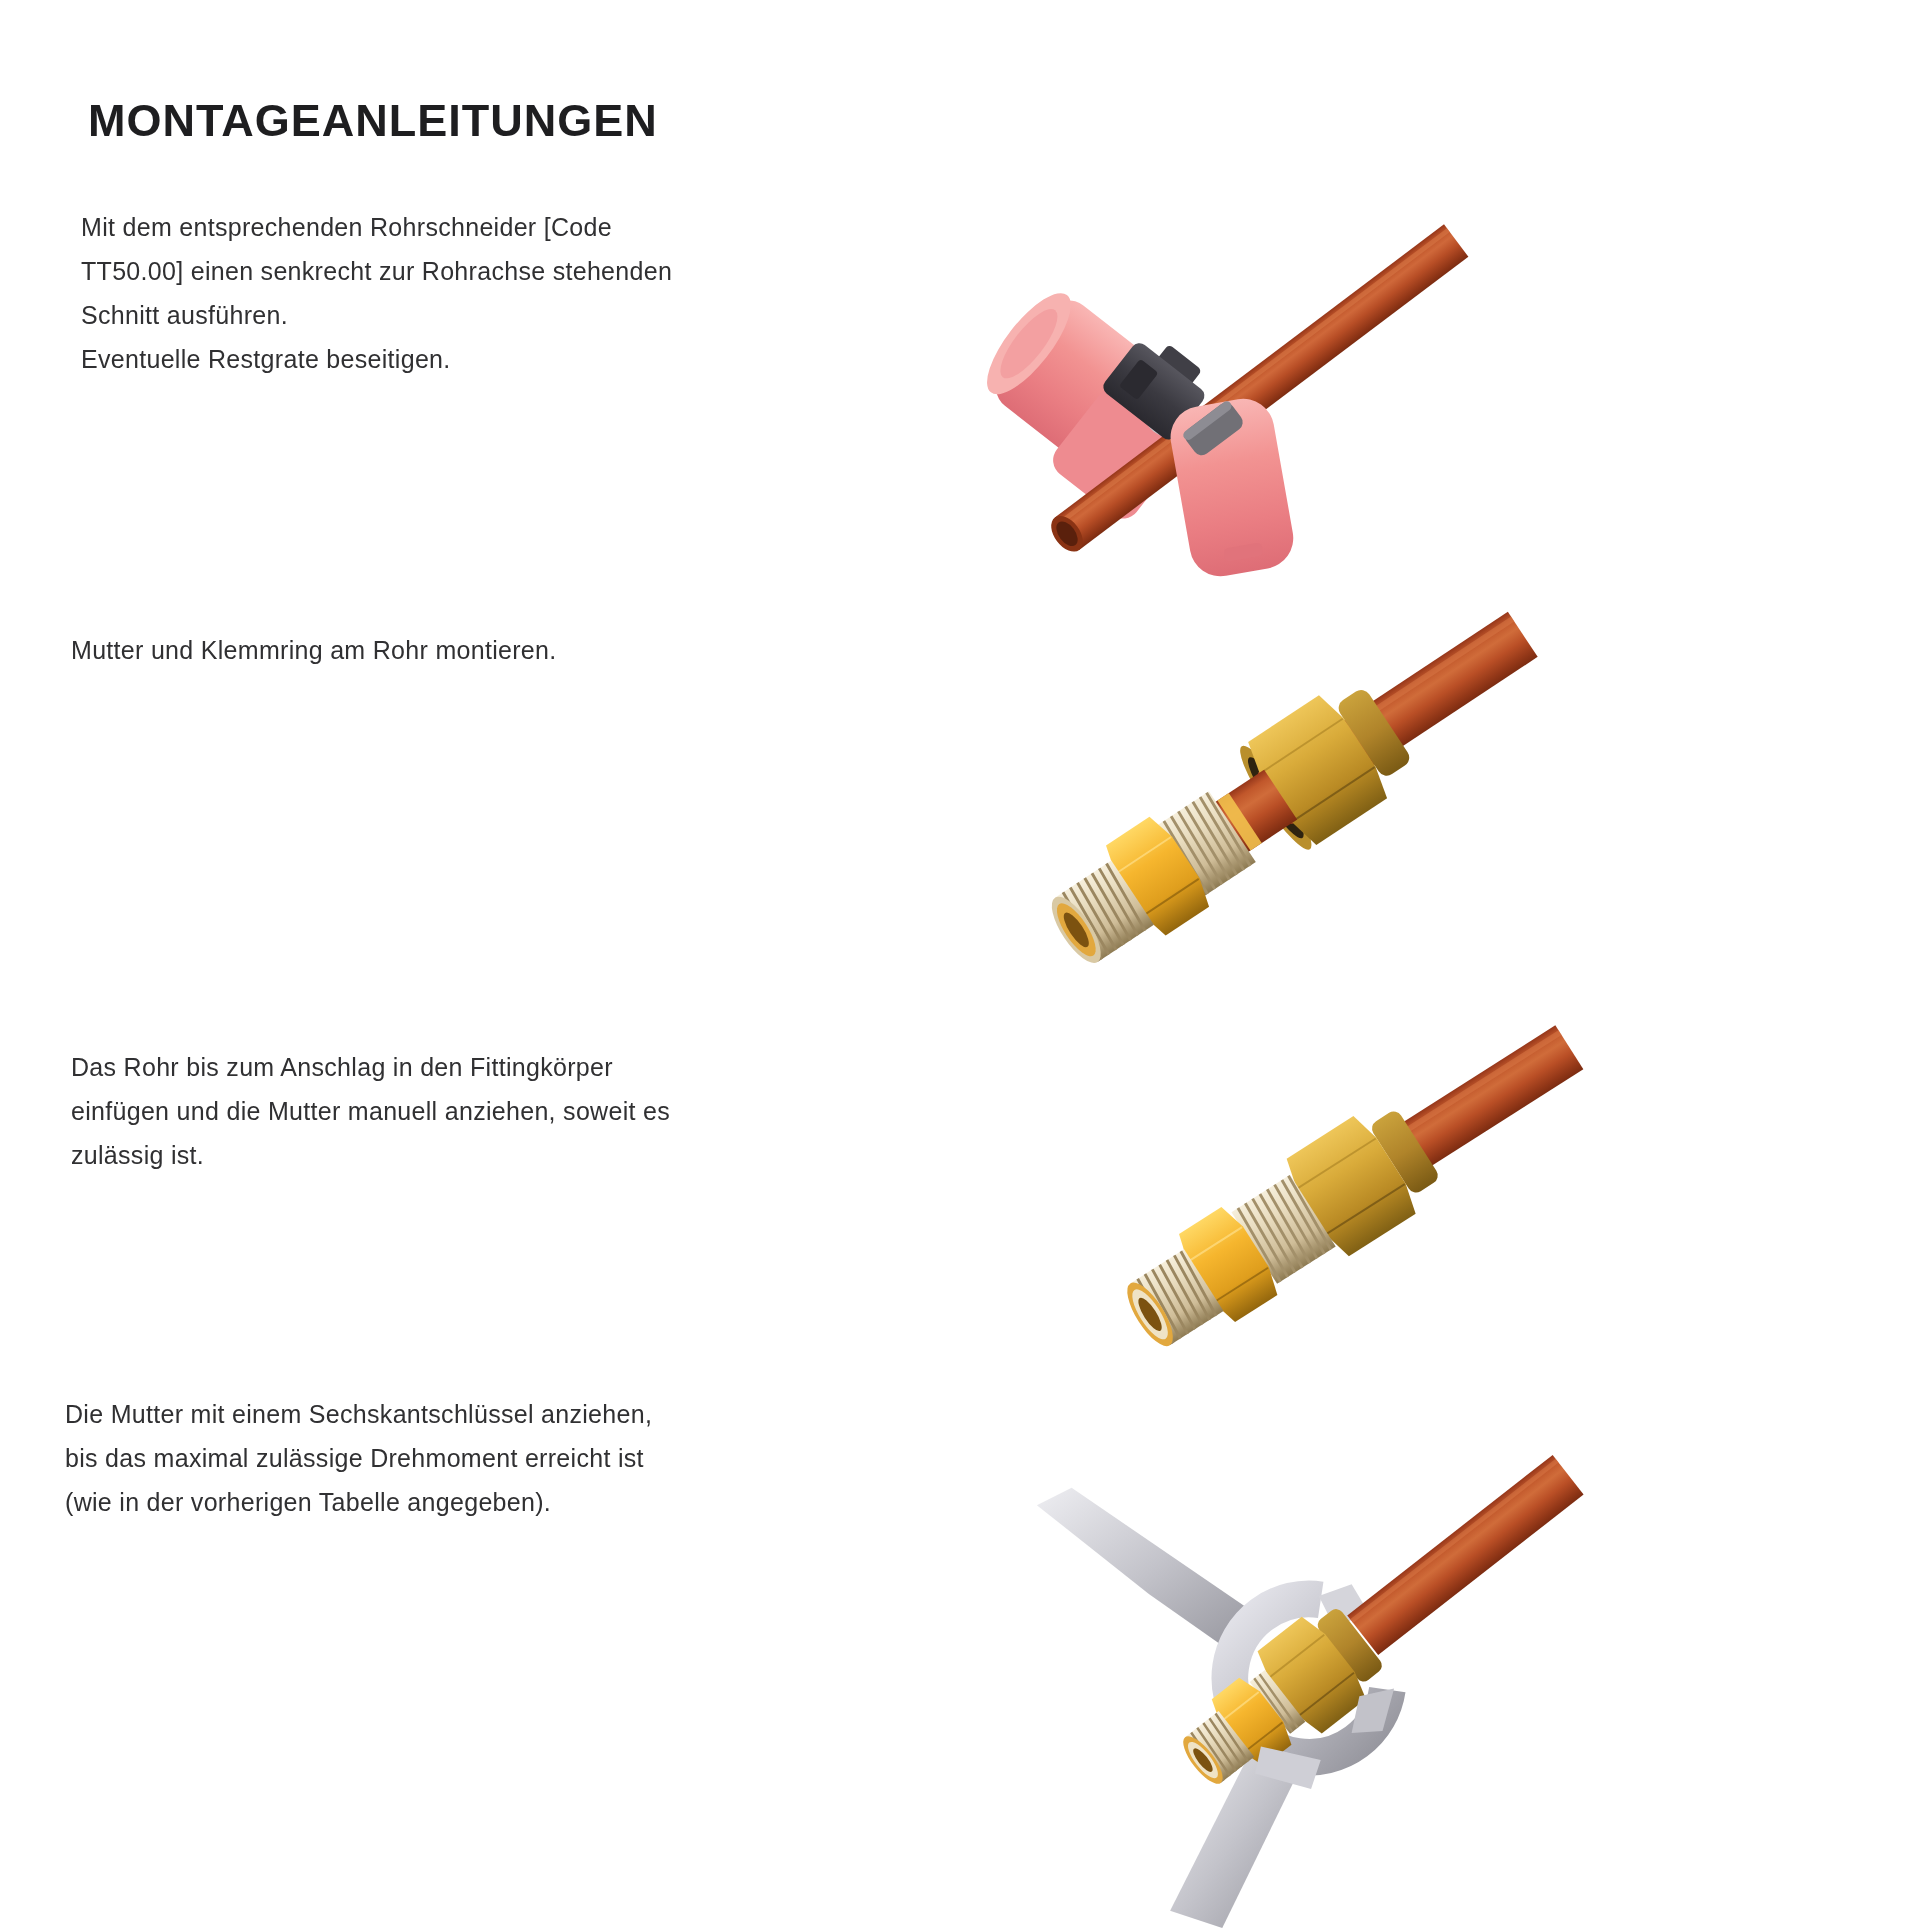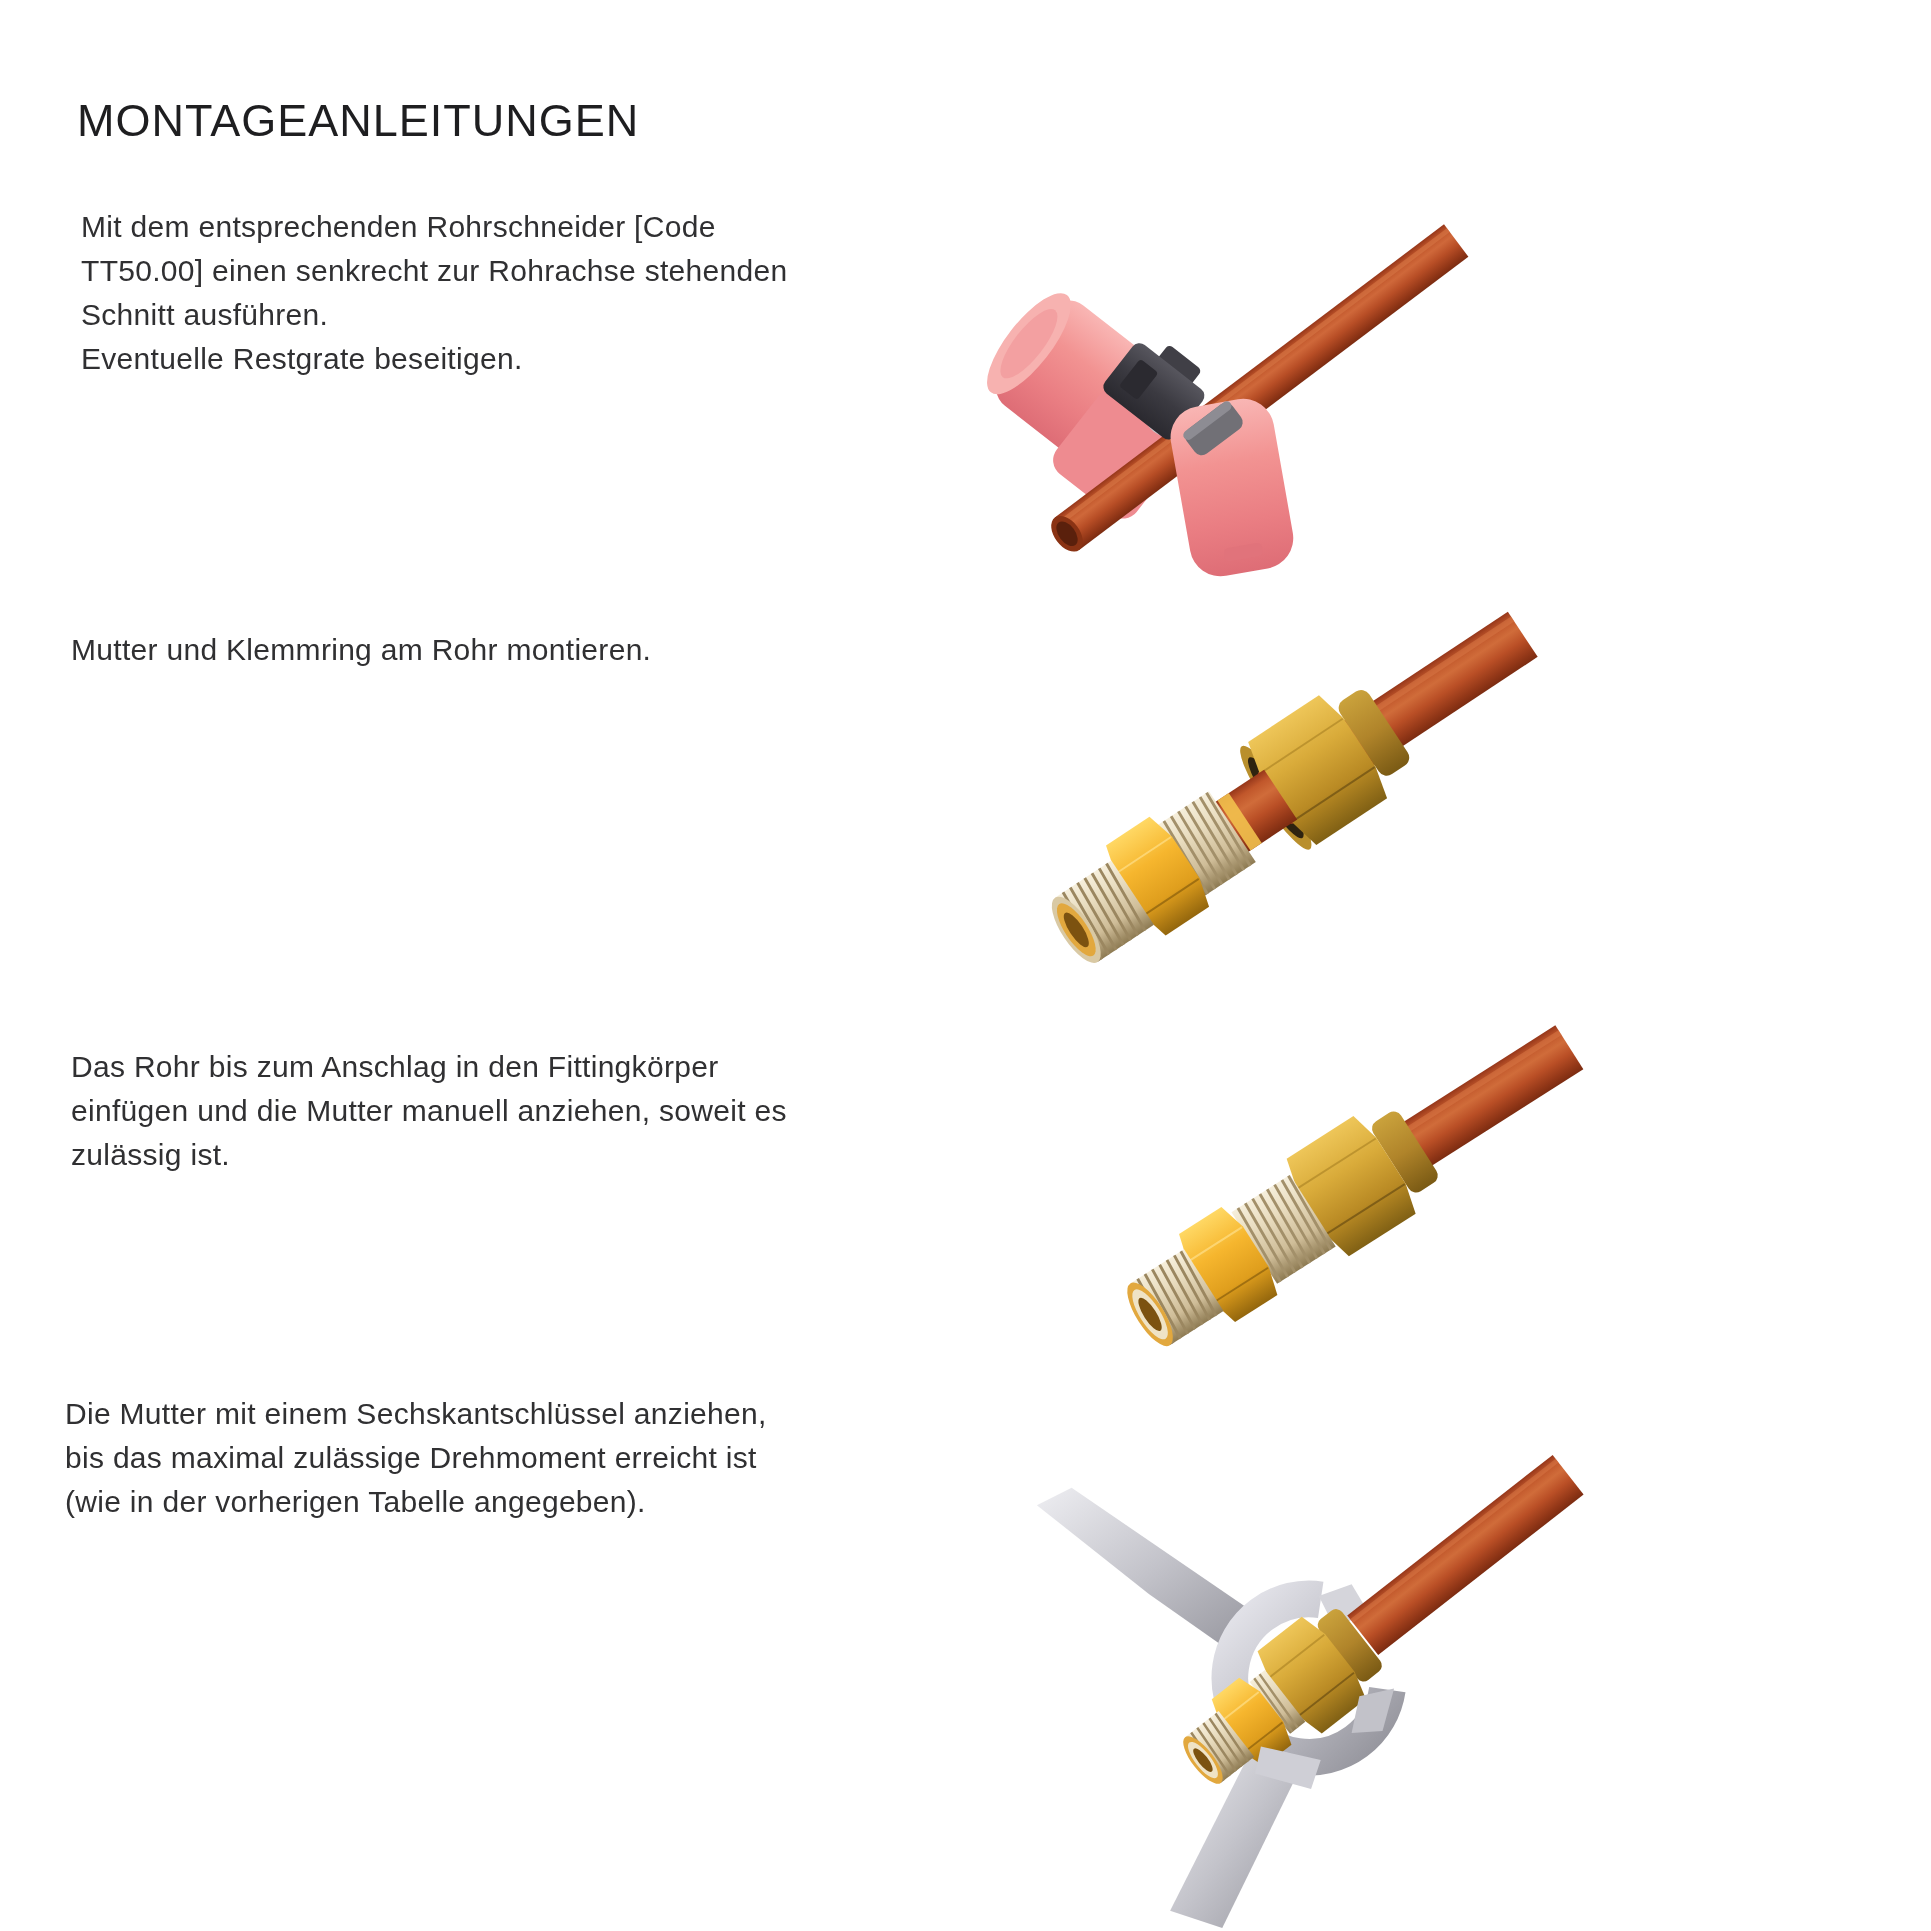--- a/index.html
+++ b/index.html
@@ -11,28 +11,28 @@
   *{margin:0;padding:0;box-sizing:border-box;}
   html,body{background:var(--background);}
   .page{
     position:relative;
     width:1931px;height:1931px;
     background:var(--background);
     overflow:hidden;
     font-family:"Liberation Sans","DejaVu Sans",sans-serif;
   }
   .page-title{
-    position:absolute;left:77px;top:95px;
-    font-size:45px;font-weight:400;letter-spacing:1px;
+    position:absolute;left:88px;top:95px;
+    font-size:45px;font-weight:700;letter-spacing:1px;
     color:var(--heading-text);
     font-family:"Liberation Sans","DejaVu Sans",sans-serif;
   }
   .step-text{
     position:absolute;
-    font-size:30px;line-height:44px;font-weight:400;
+    font-size:25px;line-height:44px;font-weight:400;
     letter-spacing:0.3px;
     color:var(--body-text);
     white-space:pre-line;
   }
   .t1{left:81px;top:205px;}
   .t2{left:71px;top:628px;}
   .t3{left:71px;top:1045px;}
   .t4{left:65px;top:1392px;}
   .illo{position:absolute;overflow:visible;}
   .i1{left:1023px;top:164px;}

